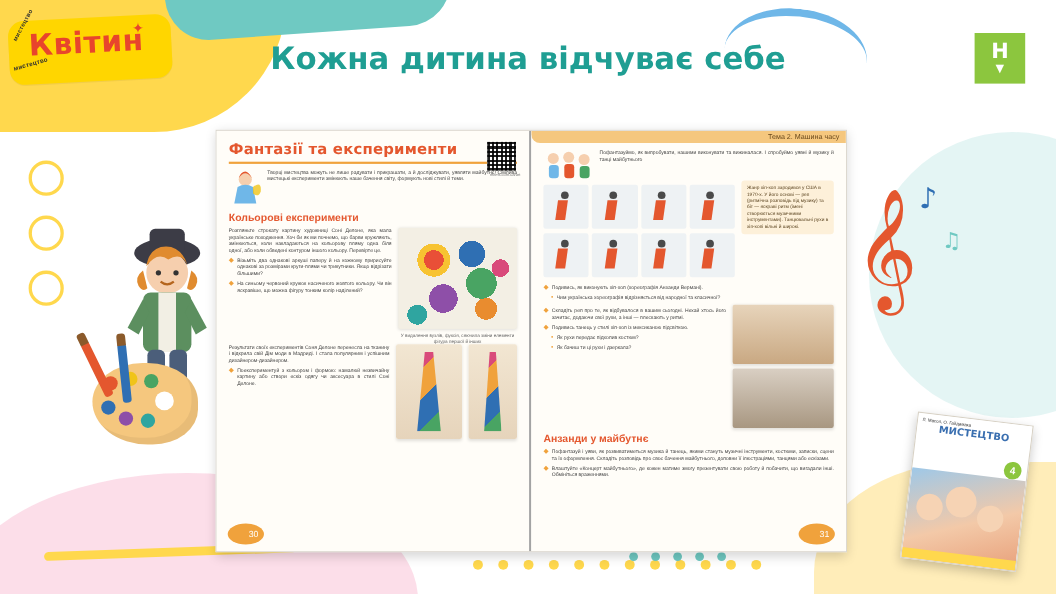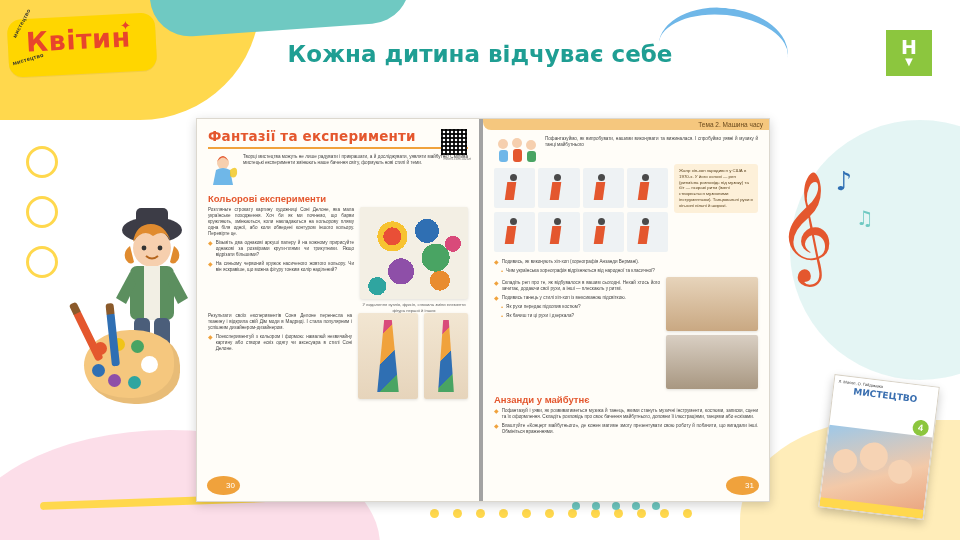--- a/index.html
+++ b/index.html
@@ -80,33 +80,33 @@
     width:46px;height:46px;background:#8cc63e;display:flex;flex-direction:column;
     align-items:center;justify-content:center;color:#fff;
   }
   .nus-mark .n{font-weight:700;font-size:19px;line-height:17px;font-family:"DejaVu Sans",sans-serif;}
   .nus-mark .tri{font-size:13px;line-height:11px;}
   .nus-text{font-size:10.5px;line-height:13px;color:#2b2b2b;font-weight:700;letter-spacing:.2px;}
 
   
   .headline{
     position:absolute;left:180px;top:36px;width:600px;text-align:center;
-    color:#1f9e93;font-size:23px;font-weight:700;line-height:36px;
+    color:#1f9e93;font-size:28px;font-weight:700;line-height:36px;
     font-family:"DejaVu Sans",sans-serif;
   }
 
   
   .spread{
     position:absolute;left:196px;top:118px;width:572px;height:382px;
     background:#ffffff;border:1px solid #dcd8cf;display:flex;
     box-shadow:0 3px 10px rgba(0,0,0,.18);
   }
   .page{position:relative;width:50%;height:100%;padding:9px 11px 0 11px;box-sizing:border-box;
         background:#fffdf8;overflow:hidden;}
-  .page.left{border-right:4px solid #a3a3a3;}
+  .page.left{border-right:2px solid #a3a3a3;}
   .page-num{position:absolute;bottom:6px;font-size:8px;color:#fff;background:#f0a23c;
             width:19px;height:19px;border-radius:50%;display:flex;align-items:center;justify-content:center;padding-left:14px;}
   .page.left .page-num{left:10px;}
   .page.right .page-num{right:10px;margin-top:24px;}
 
   .ttl-red{color:#e4572e;font-weight:700;font-size:13.5px;font-family:"DejaVu Sans",sans-serif;
            letter-spacing:.2px;}
   .ttl-underline{height:2px;background:#f0a23c;margin:3px 0 5px 0;width:100%;}
   .topic-bar{
     background:#f5c77e;color:#6b4a1d;font-size:6.5px;text-align:right;padding:2px 6px;

